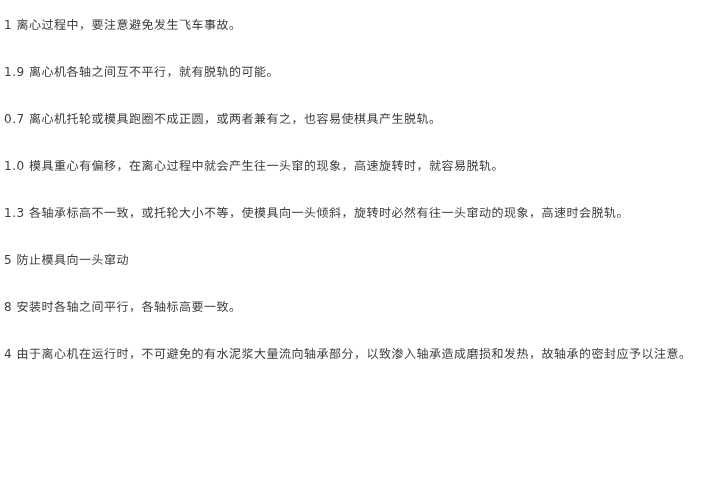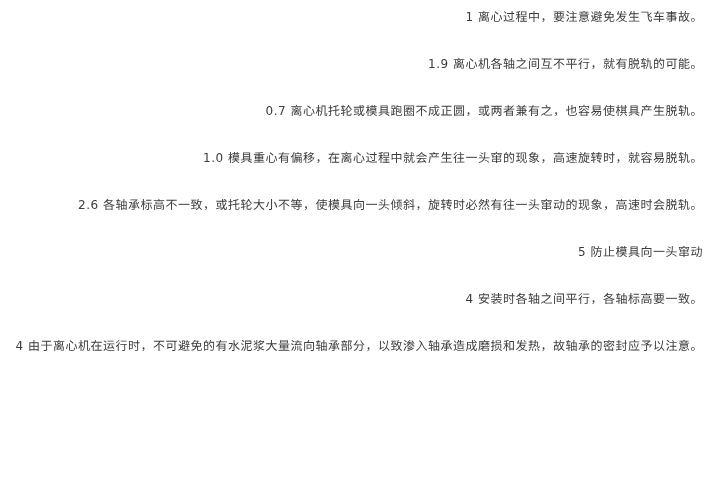--- a/index.html
+++ b/index.html
@@ -14,33 +14,33 @@
     font-family: "DejaVu Sans", "Liberation Sans", sans-serif;
   }
   .article {
     box-sizing: border-box;
     width: 707px;
     height: 498px;
     padding: 6px 4px 0 4px;
     color: #3c3c3c;
   }
   .article p {
-    margin: 0 0 25px 0;
+    margin: 8px 0 25px 0;
     font-size: 12px;
     line-height: 22px;
     letter-spacing: 0.5px;
     word-break: break-all;
-    text-align: right;
+    text-align: left;
   }
 </style>
 </head>
 <body>
 
 <div class="article">
   <p>1 离心过程中，要注意避免发生飞车事故。</p>
   <p>1.9 离心机各轴之间互不平行，就有脱轨的可能。</p>
   <p>0.7 离心机托轮或模具跑圈不成正圆，或两者兼有之，也容易使棋具产生脱轨。</p>
   <p>1.0 模具重心有偏移，在离心过程中就会产生往一头窜的现象，高速旋转时，就容易脱轨。</p>
-  <p>2.6 各轴承标高不一致，或托轮大小不等，使模具向一头倾斜，旋转时必然有往一头窜动的现象，高速时会脱轨。</p>
+  <p>1.3 各轴承标高不一致，或托轮大小不等，使模具向一头倾斜，旋转时必然有往一头窜动的现象，高速时会脱轨。</p>
   <p>5 防止模具向一头窜动</p>
-  <p>4 安装时各轴之间平行，各轴标高要一致。</p>
+  <p>8 安装时各轴之间平行，各轴标高要一致。</p>
   <p>4 由于离心机在运行时，不可避免的有水泥浆大量流向轴承部分，以致渗入轴承造成磨损和发热，故轴承的密封应予以注意。</p>
 </div>
 
 </body></html>

